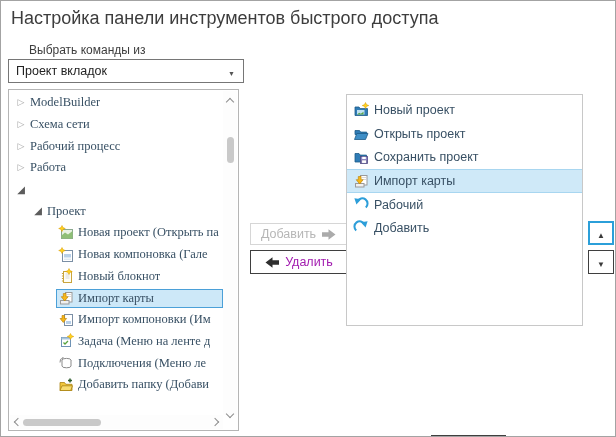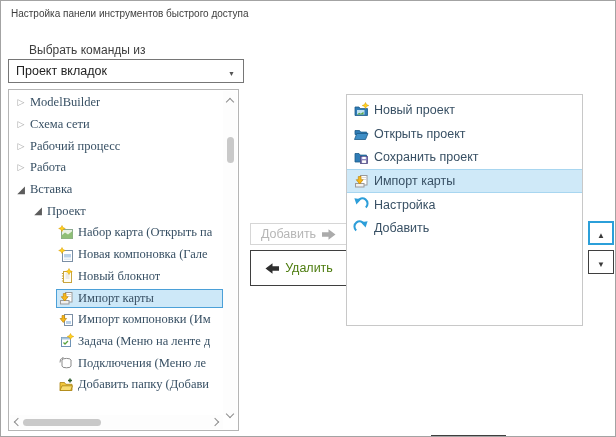--- a/index.html
+++ b/index.html
@@ -1,18 +1,18 @@
 <!DOCTYPE html>
 <html style="--accent-blue: #2b9fd9; --selection-bg: #cde8f8; --selection-border: #4ba0d8; --list-selection-bg: #cfe9f8; --text: #3d3d3d; --list-text: #385064; --disabled-text: #b6b6b6; --dark-border: #3f3f3f; --box-border: #b5b5b5; --icon-blue: #2d9ed9;"><head>
 <meta charset="utf-8">
 <style>
   html,body{margin:0;padding:0;background:#fff;font-family:"Liberation Sans",sans-serif;}
   .dialog{position:relative;width:616px;height:437px;box-sizing:border-box;
           border:1px solid #a3a3a3;background:#fff;overflow:hidden;}
-  .title{position:absolute;left:10px;top:7px;font-size:10px;color:var(--text);}
+  .title{position:absolute;left:10px;top:7px;font-size:18px;color:var(--text);}
   .choose-label{position:absolute;left:8px;top:42px;font-size:12px;color:var(--text);margin-left:20px;}
   .dropdown{position:absolute;left:7px;top:58px;width:236px;height:24px;box-sizing:border-box;
             border:1px solid #767676;background:#fff;display:flex;align-items:center;
             justify-content:space-between;padding:0 8px 0 7px;cursor:default;}
   .dropdown .val{font-size:12.5px;color:#222;}
   
   .treebox{position:absolute;left:7px;top:88px;width:231px;height:342px;box-sizing:border-box;
            border:1px solid var(--box-border);background:#fff;}
   .tree-rows{position:absolute;left:1px;top:2px;right:15px;bottom:15px;overflow:hidden;}
   .trow{display:flex;align-items:center;height:21.7px;cursor:default;}
@@ -36,21 +36,21 @@
   .chev.right{transform:rotate(-45deg);margin-right:5px;}
   .varrow{position:absolute;left:0;width:14px;height:12px;text-align:center;cursor:default;}
   .vthumb{position:absolute;left:3.5px;width:7px;top:46px;height:26px;background:#c9c9c9;border-radius:4px;}
   .harrow{position:absolute;top:1px;height:12px;width:14px;display:flex;align-items:center;cursor:default;}
   .hthumb{position:absolute;top:3.5px;height:7px;left:13px;width:78px;background:#c9c9c9;border-radius:4px;}
   
   .pushbtn{position:absolute;display:flex;align-items:center;justify-content:center;gap:6px;
            background:#fff;box-sizing:border-box;font-size:12.5px;cursor:default;}
   .btn-add{left:249px;top:222px;width:97px;height:22px;border:1px solid #d6d6d6;color:var(--disabled-text);}
   .btn-add .arr{color:#ababab;display:flex;}
-  .btn-remove{left:249px;top:249px;width:98px;height:36px;border:1px solid var(--dark-border);color:#4d7c0f;}
+  .btn-remove{left:249px;top:249px;width:98px;height:24px;border:1px solid var(--dark-border);color:#a21caf;}
   .btn-remove .arr{color:#2f2f2f;display:flex;}
   
   .qatbox{position:absolute;left:345px;top:93px;width:237px;height:232px;box-sizing:border-box;
           border:1px solid #c8c8c8;background:#fff;padding-top:3px;}
   .lrow{display:flex;align-items:center;height:21.7px;padding-left:6px;cursor:default;
         border-top:1px solid transparent;border-bottom:1px solid transparent;}
   .lrow.selected{background:var(--list-selection-bg);border-color:#a8d6f0;}
   .lrow .ticon{margin-right:5px;}
   
   .ordbtn{position:absolute;left:587px;width:26px;height:24px;background:#fff;box-sizing:border-box;
@@ -98,42 +98,39 @@
         <div class="trow">
           <span class="indent" style="width: 4px;"></span>
           <span class="glyph collapsed">▷</span>
           <span class="rowbox">
             <span class="tlabel">Работа</span>
           </span>
         </div>
         <div class="trow">
           <span class="indent" style="width: 4px;"></span>
           <span class="glyph expanded">◢</span>
-          <span class="rowbox">
-            <span class="tlabel">Вставка</span>
-          </span>
         </div>
         <div class="trow">
           <span class="indent" style="width: 21px;"></span>
           <span class="glyph expanded">◢</span>
           <span class="rowbox">
             <span class="tlabel">Проект</span>
           </span>
         </div>
         <div class="trow">
           <span class="indent" style="width: 46px;"></span>
           <span class="rowbox">
             <span class="ticon">
               <svg width="16" height="16" viewBox="0 0 16 16">
                 <rect x="3.5" y="4.5" width="11" height="9" fill="#e9f2e4" stroke="#8aa98f"></rect>
                 <path d="M3.5 10.5 L7 7.5 L10 9.5 L14.5 6 V13.5 H3.5 Z" fill="#8fbf77"></path>
                 <polygon points="4,0.5 5,2.6 7.3,3.5 5,4.4 4,6.5 3,4.4 0.7,3.5 3,2.6" fill="#ffd21e" stroke="#d89b00" stroke-width="0.5"></polygon>
               </svg>
             </span>
-            <span class="tlabel">Набор карта (Открыть па</span>
+            <span class="tlabel">Новая проект (Открыть па</span>
           </span>
         </div>
         <div class="trow">
           <span class="indent" style="width: 46px;"></span>
           <span class="rowbox">
             <span class="ticon">
               <svg width="16" height="16" viewBox="0 0 16 16">
                 <rect x="4.5" y="3.5" width="10" height="11" fill="#fff" stroke="#7b8fa5"></rect>
                 <rect x="6" y="7" width="7" height="3.5" fill="#b8d0e8"></rect>
                 <rect x="6" y="11.5" width="7" height="1.5" fill="#dfe9f2"></rect>
@@ -308,21 +305,21 @@
         </span>
         <span class="tlabel">Импорт карты</span>
       </div>
       <div class="lrow">
         <span class="ticon">
           <svg width="16" height="16" viewBox="0 0 16 16">
             <path d="M12.8 10.5 A5.3 5.3 0 1 0 4.5 4.2" fill="none" stroke="#2d9ed9" stroke-width="2"></path>
             <polygon points="1.4,1.2 8.2,2.3 3.4,7.4" fill="#2d9ed9"></polygon>
           </svg>
         </span>
-        <span class="tlabel">Настройка</span>
+        <span class="tlabel">Рабочий</span>
       </div>
       <div class="lrow">
         <span class="ticon">
           <svg width="16" height="16" viewBox="0 0 16 16">
             <path d="M3.2 10.5 A5.3 5.3 0 1 1 11.5 4.2" fill="none" stroke="#2d9ed9" stroke-width="2"></path>
             <polygon points="14.6,1.2 7.8,2.3 12.6,7.4" fill="#2d9ed9"></polygon>
           </svg>
         </span>
         <span class="tlabel">Добавить</span>
       </div>

